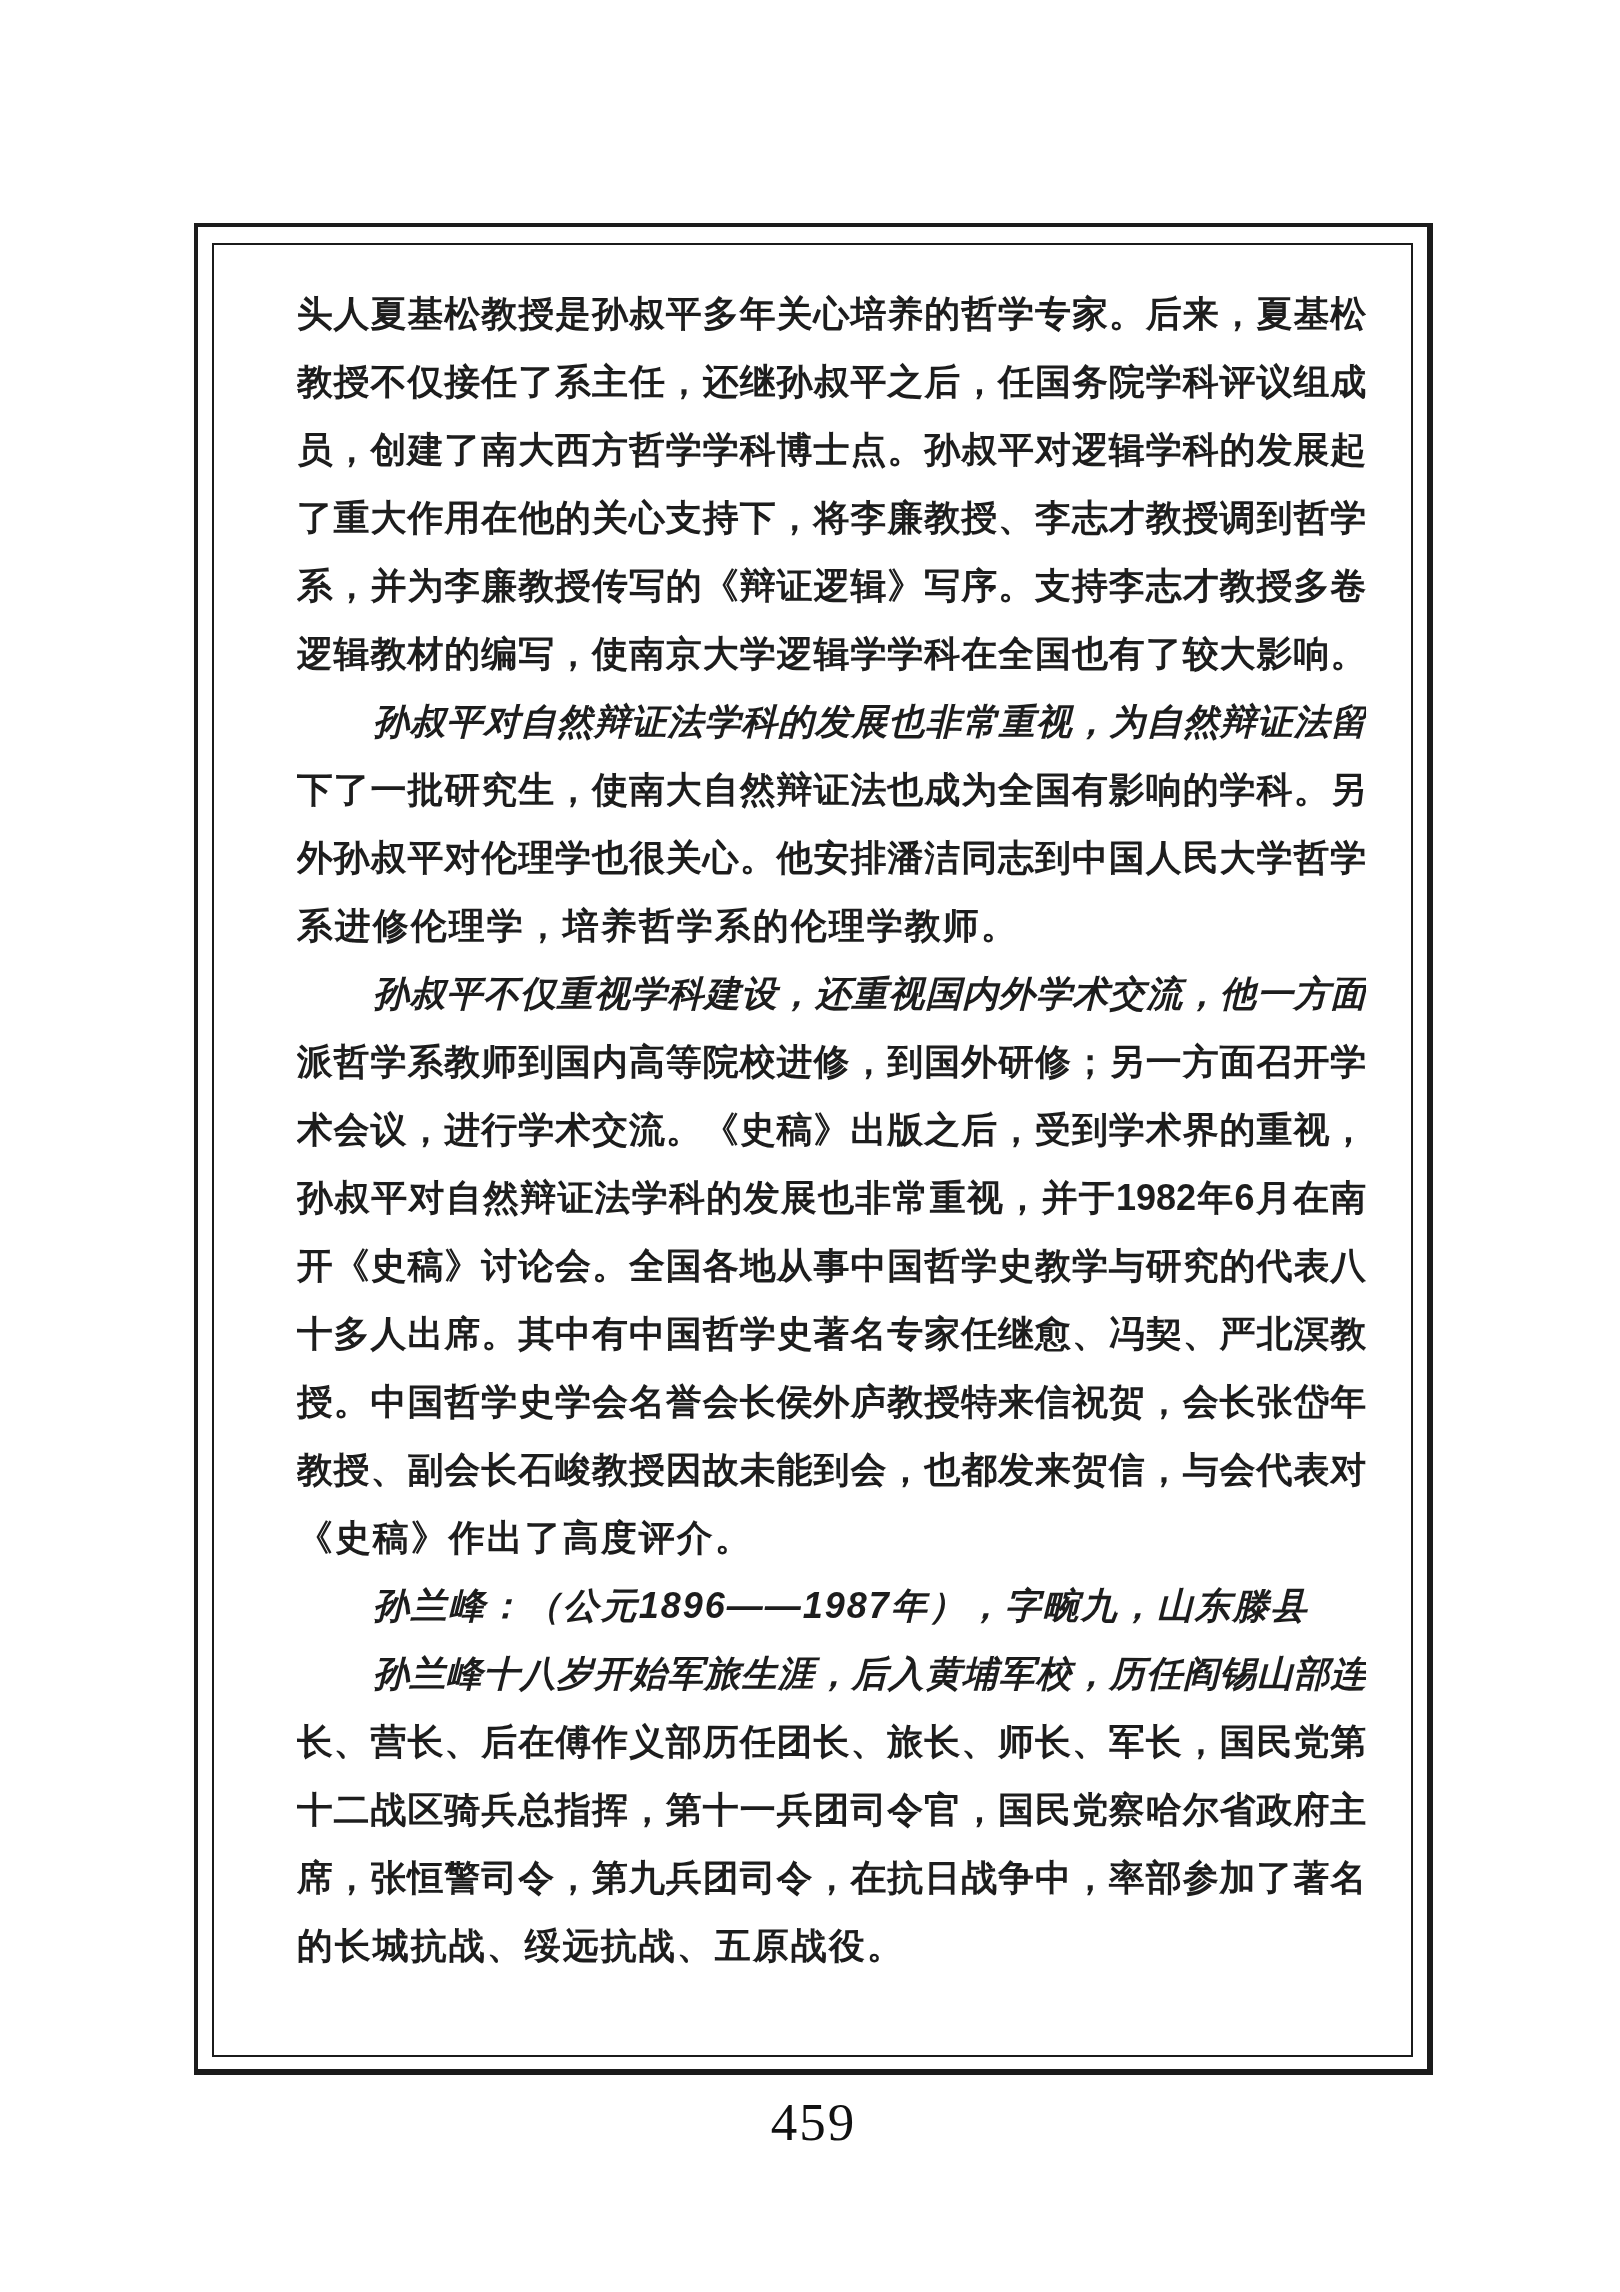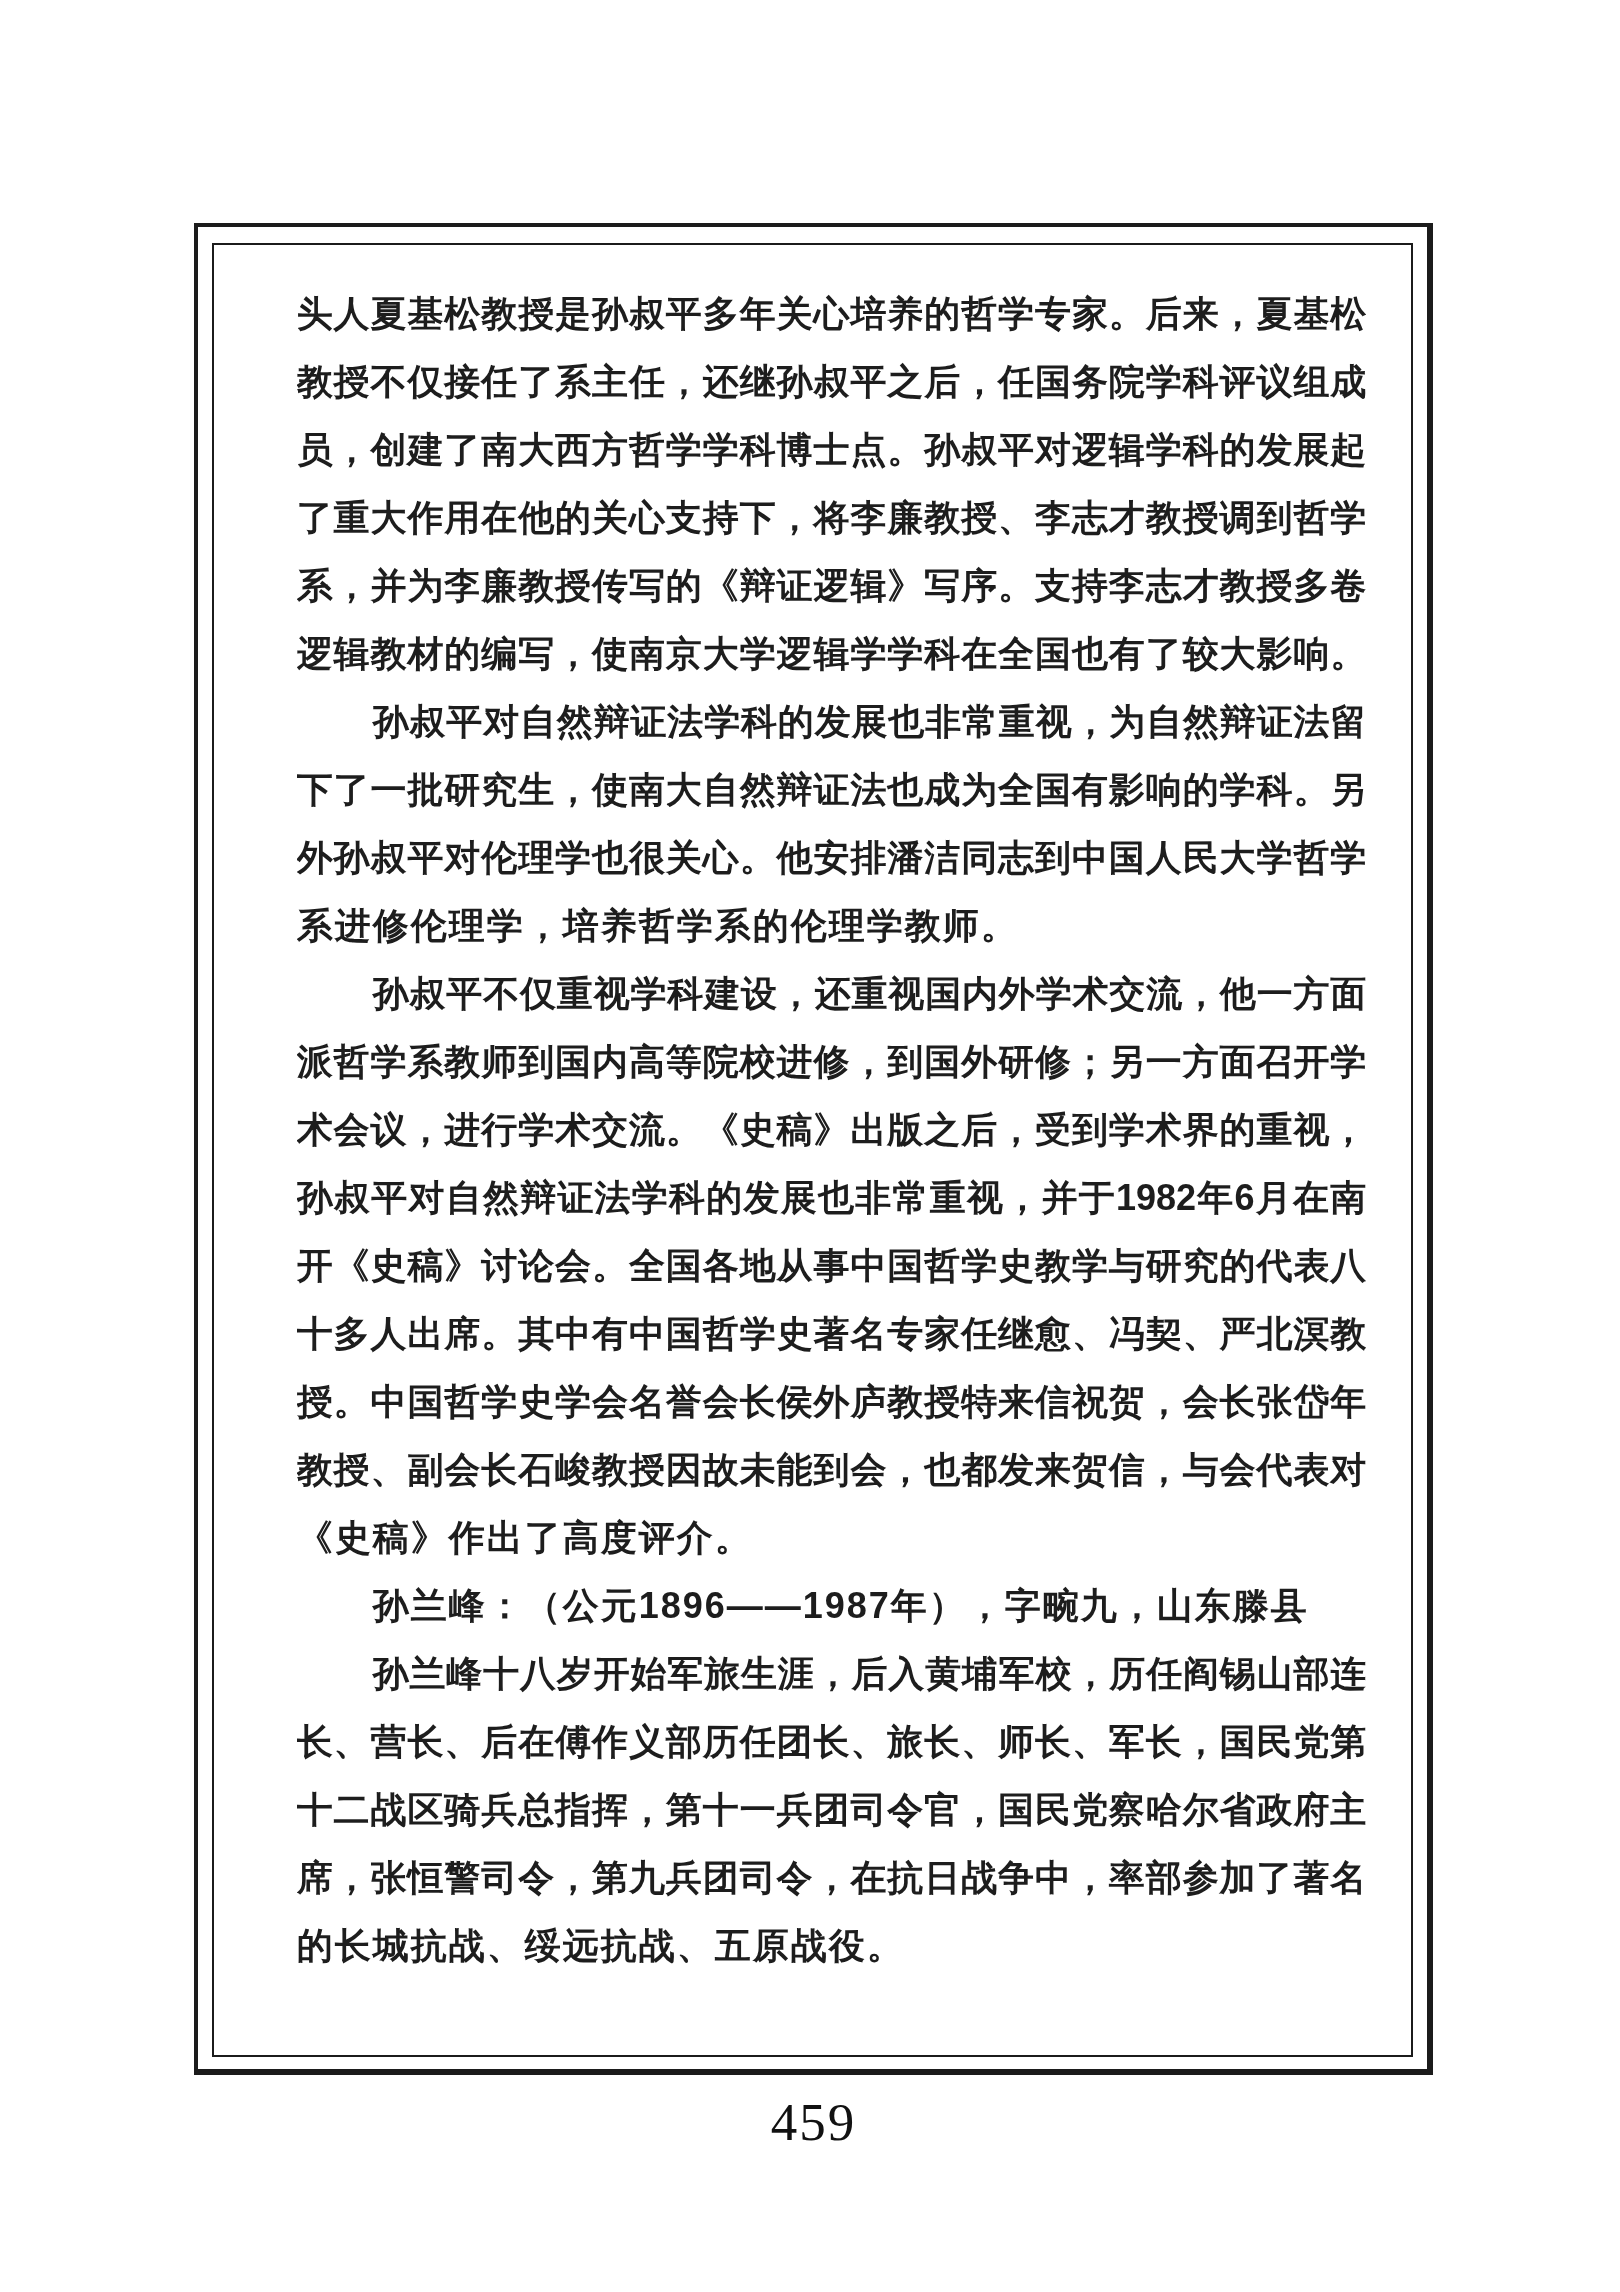--- a/index.html
+++ b/index.html
@@ -55,20 +55,21 @@
   .line:not(.fill) {
     letter-spacing: 2px;
   }
   .line.fill {
     text-align: justify;
     text-align-last: justify;
     text-justify: inter-character;
   }
   .line.indent {
     padding-left: 76px;
+    font-style: italic;
   }
   .page-number {
     position: absolute;
     left: 194px;
     width: 1239px;
     top: 2092px;
     text-align: center;
     font-family: "Liberation Serif", serif;
     font-size: 53px;
     letter-spacing: 2px;

